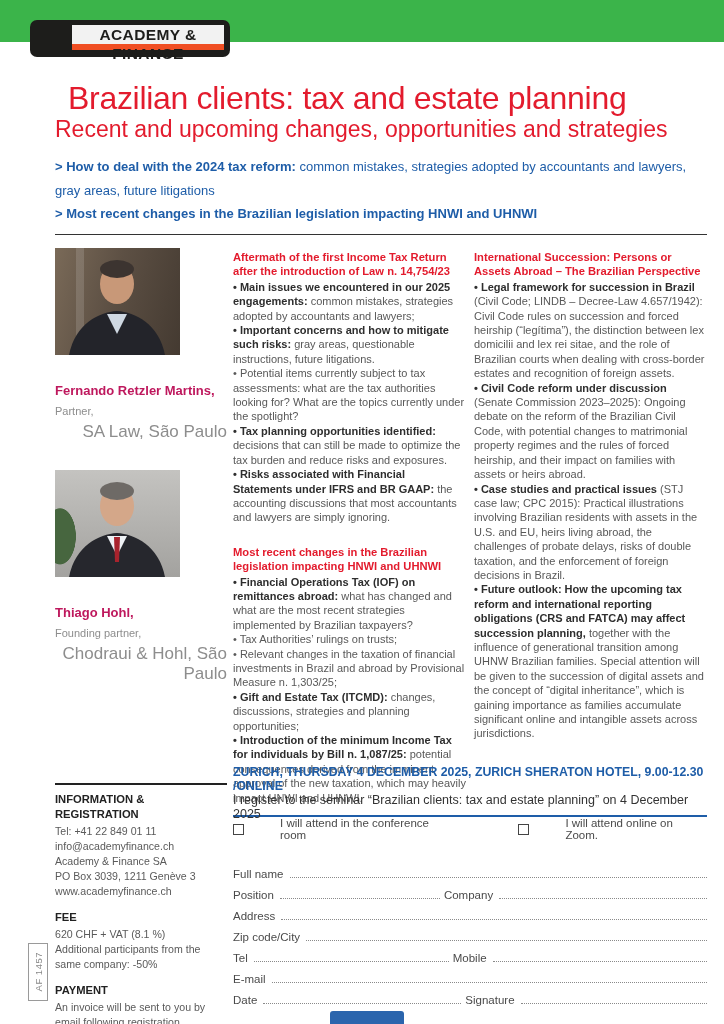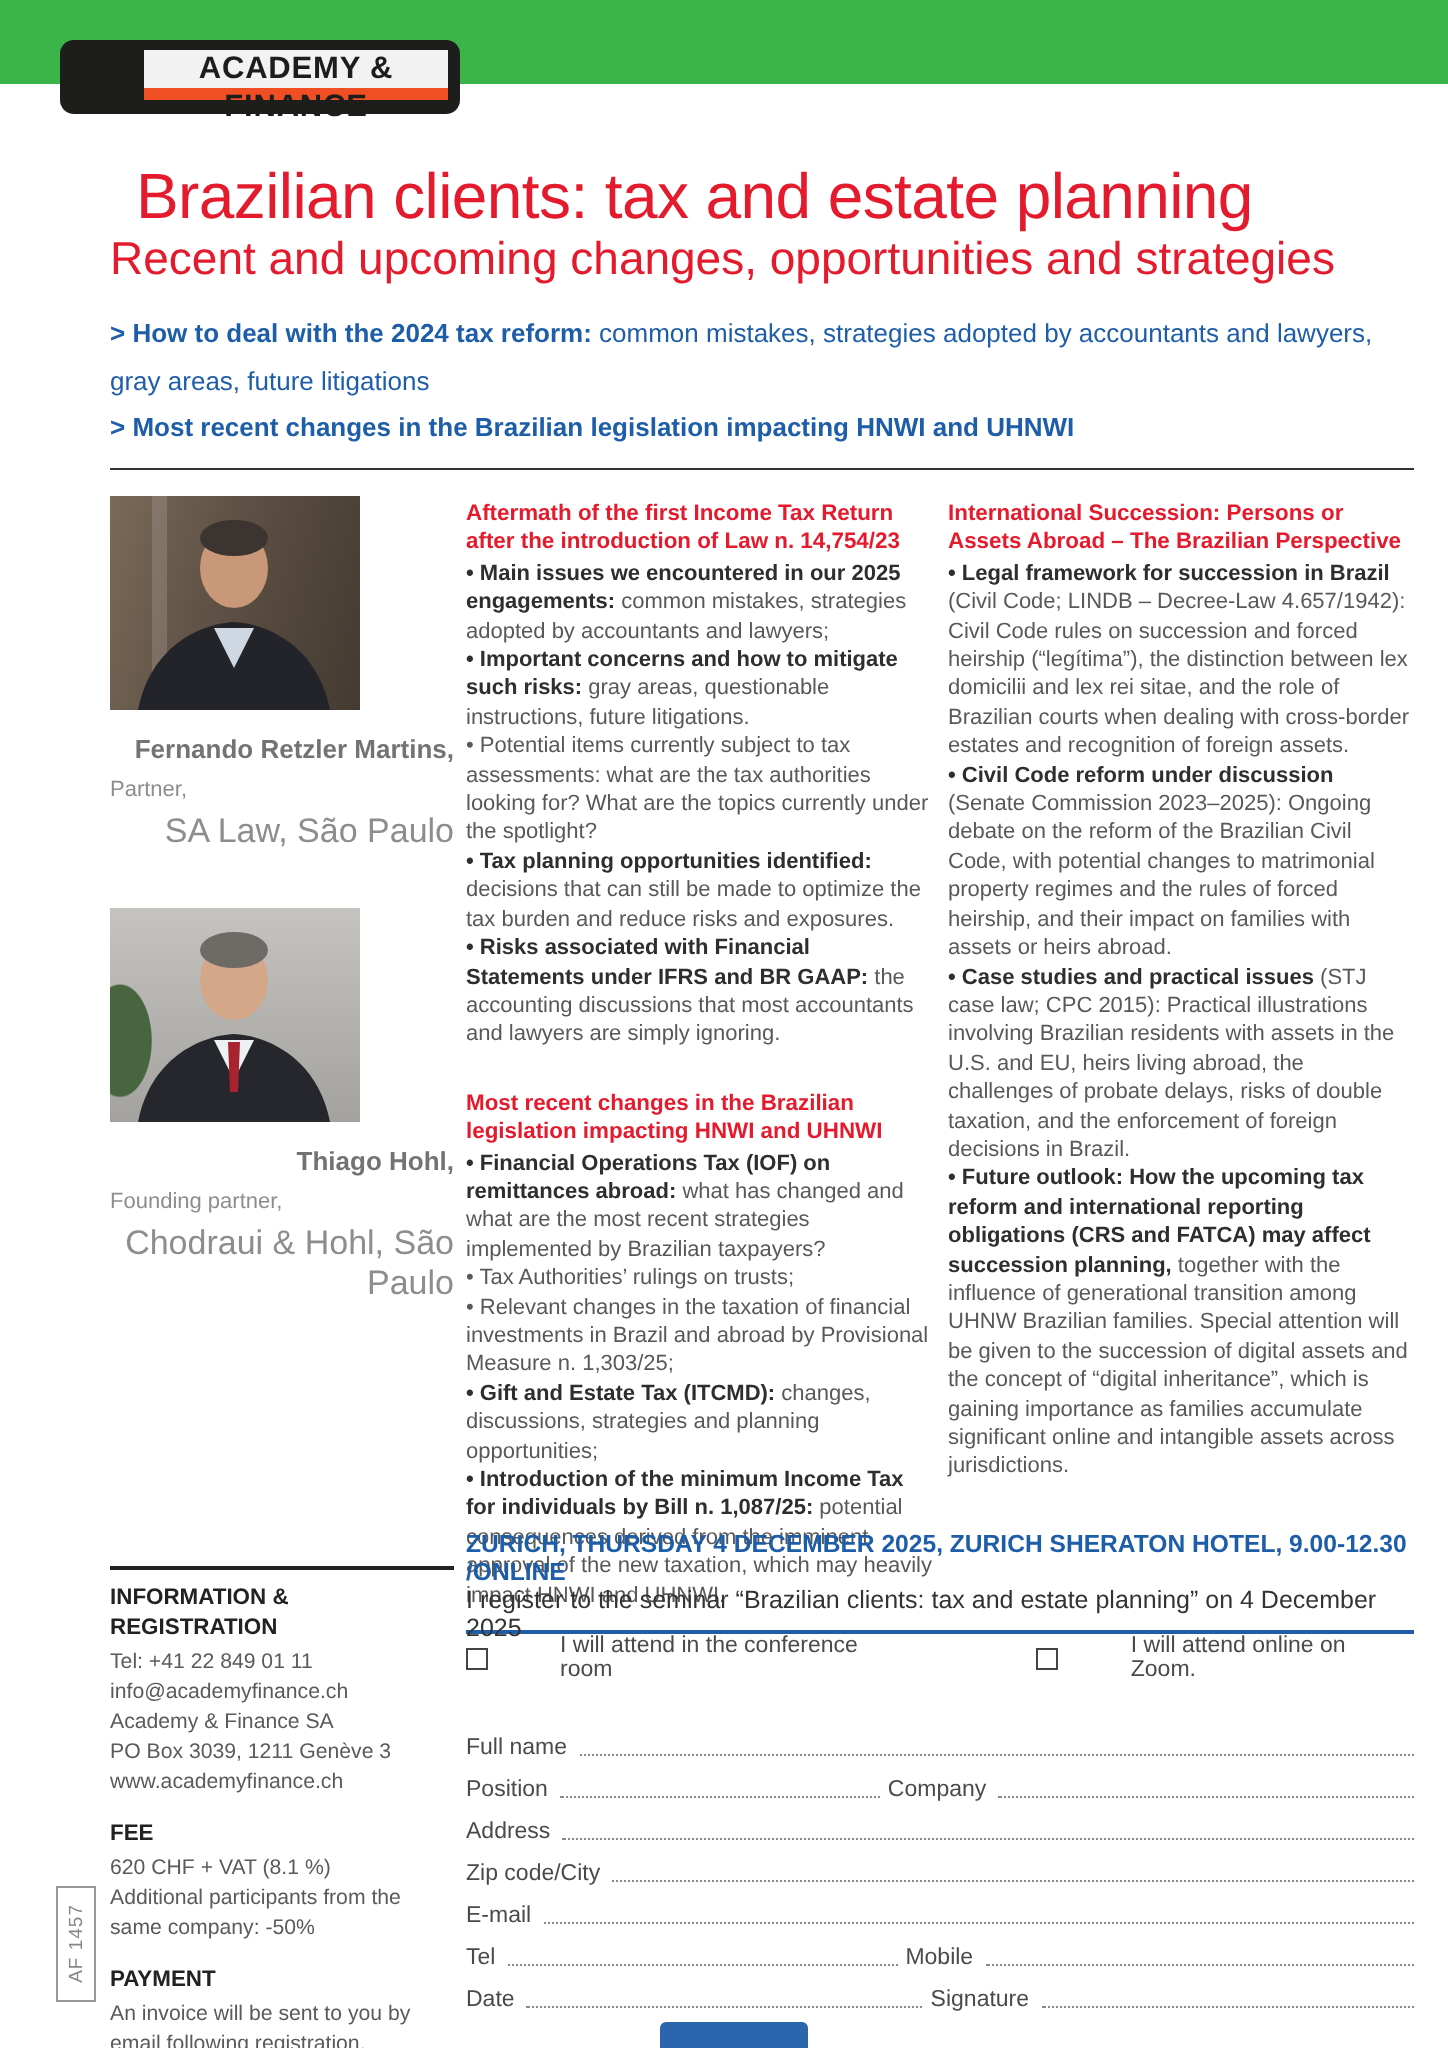--- a/index.html
+++ b/index.html
@@ -29,21 +29,21 @@
   .col3{position:absolute; left:474px; top:250px; width:233px;}
 
   .photo{position:relative; width:125px; height:107px; overflow:hidden;}
   .photo svg{position:absolute; left:0; bottom:0;}
   .photo-1{background:
       linear-gradient(90deg, transparent 0 17%, rgba(255,255,255,.14) 17% 23%, transparent 23%),
       linear-gradient(105deg,#7a6a58 0%,#5d5044 45%,#443a31 100%);}
   .photo-2{margin-top:28px; background:
       radial-gradient(ellipse 26px 46px at 4% 62%, #47663f 0 60%, transparent 62%),
       linear-gradient(180deg,#c4c3c0 0%,#a3a29f 100%);}
-  .sname{margin-top:12px; font-size:13px; font-weight:600; color:#737373;text-align:right;}
+  .sname{margin-top:28px; font-size:13px; font-weight:600; color:#be185d;}
   .srole{margin-top:7px; font-size:11px; color:#8d8d8d;}
   .sfirm{margin-top:5px; font-size:17px; color:#8d8d8d;text-align:right;}
 
   .sec-h{font-size:11.2px; line-height:14.4px; font-weight:bold; color:var(--red); margin-bottom:1px;}
   .mt{margin-top:20px;}
   .item{font-size:11px; line-height:14.4px; color:var(--body);}
   .item b{color:var(--bold);}
 
   
   .banner{position:absolute; left:233px; top:765px; width:474px; font-size:12.3px; font-weight:bold; color:var(--blue); padding-bottom:22px; border-bottom:2px solid var(--blue);}
@@ -182,30 +182,30 @@
     </div>
     <div class="frow">
       <span class="flabel">Address</span>
       <span class="dots"></span>
     </div>
     <div class="frow">
       <span class="flabel">Zip code/City</span>
       <span class="dots"></span>
     </div>
     <div class="frow">
-      <span class="flabel">E-mail</span>
-      <span class="dots"></span>
-    </div>
-    <div class="frow">
       <span class="flabel">Tel</span>
       <span class="dots w195"></span>
       <span class="flabel l2">Mobile</span>
       <span class="dots"></span>
     </div>
     <div class="frow">
+      <span class="flabel">E-mail</span>
+      <span class="dots"></span>
+    </div>
+    <div class="frow">
       <span class="flabel">Date</span>
       <span class="dots w198"></span>
       <span class="flabel l2">Signature</span>
       <span class="dots"></span>
     </div>
   </div>
 
   <div class="ref">
     <span>AF 1457</span>
   </div>

